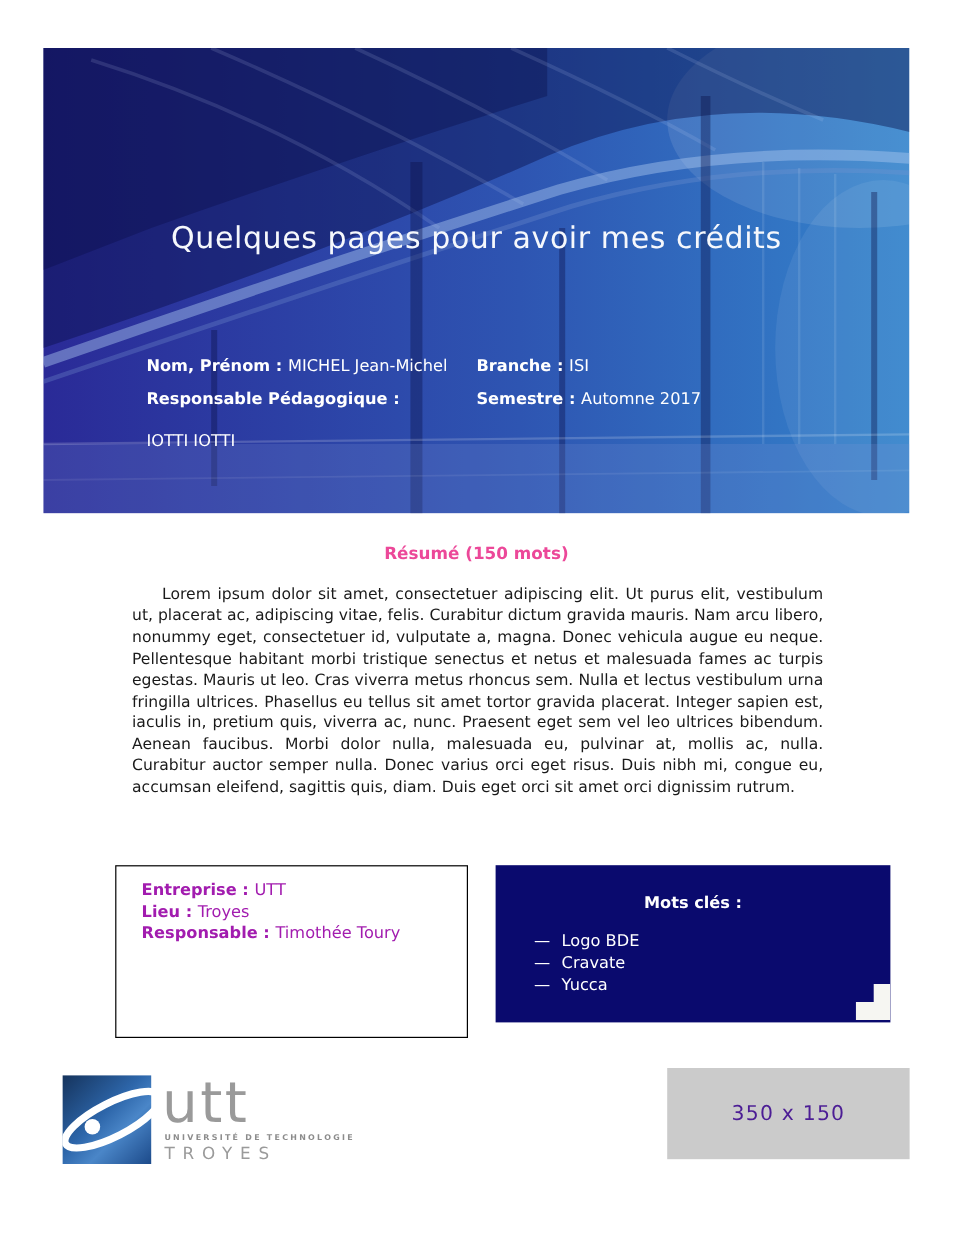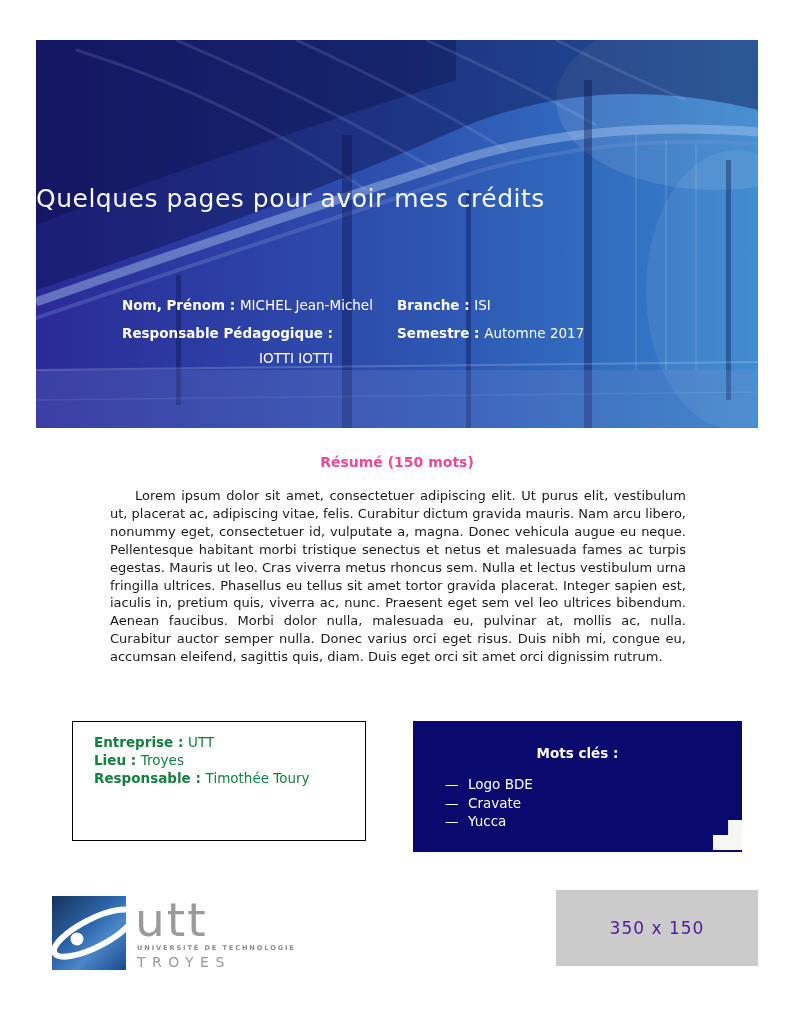--- a/index.html
+++ b/index.html
@@ -4,47 +4,47 @@
 <style>
   html,body{margin:0;padding:0;background:#ffffff;}
   .page{
     position:relative;width:794px;height:1028px;background:#ffffff;
     font-family:"DejaVu Sans","Liberation Sans",sans-serif;overflow:hidden;
   }
   
   .banner{position:absolute;left:36px;top:40px;width:722px;height:388px;overflow:hidden;}
   .banner svg{position:absolute;left:0;top:0;}
   .banner-title{
-    position:absolute;left:0;top:144px;width:100%;text-align:left;
+    position:absolute;left:0;top:144px;width:100%;text-align:center;
     color:#f6f8fc;font-size:25px;font-weight:400;letter-spacing:0.5px;
   }
   .fields{position:absolute;left:0;top:0;width:100%;height:100%;color:#ffffff;font-size:13.5px;padding-left:44px;}
   .field{position:absolute;line-height:15px;}
   .field .lbl{font-weight:bold;}
   .field .val{margin-left:0.35em;}
-  .field.stacked .val{display:block;margin-left:0;margin-top:10px;text-align:right;}
+  .field.stacked .val{display:block;margin-left:0;margin-top:20px;}
   .f-l1{left:86px;top:258px;}
   .f-l2{left:86px;top:286px;}
   .f-r1{left:361px;top:258px;}
   .f-r2{left:361px;top:286px;text-align:center;}
   
   .resume-heading{
     position:absolute;left:0;top:454px;width:794px;text-align:center;
     font-size:14px;font-weight:bold;color:#ec4899;
   }
   .resume-body{
     position:absolute;left:110px;top:487px;width:576px;
     font-size:13px;line-height:17.9px;color:#1a1a1a;
     text-align:justify;text-indent:25px;
   }
   
   .company-box{
-    position:absolute;left:72px;top:721px;width:294px;height:120px;
+    position:absolute;left:96px;top:721px;width:294px;height:144px;
     border:1px solid #000;background:#fff;box-sizing:border-box;
-    padding:11px 10px 0 21px;font-size:13.5px;color:#15803d;
+    padding:11px 10px 0 21px;font-size:13.5px;color:#a21caf;
   }
   .company-row{line-height:18px;}
   .company-row .lbl{font-weight:bold;}
   .company-row .val{margin-left:0.35em;}
   .keywords-box{
     position:absolute;left:413px;top:721px;width:329px;height:131px;
     color:#ffffff;box-sizing:border-box;
   }
   .keywords-title{margin-top:24px;text-align:center;font-weight:bold;font-size:13.5px;}
   .keywords-list{margin:14px 0 0 0;padding:0 0 0 32px;list-style:none;font-size:13.5px;}

